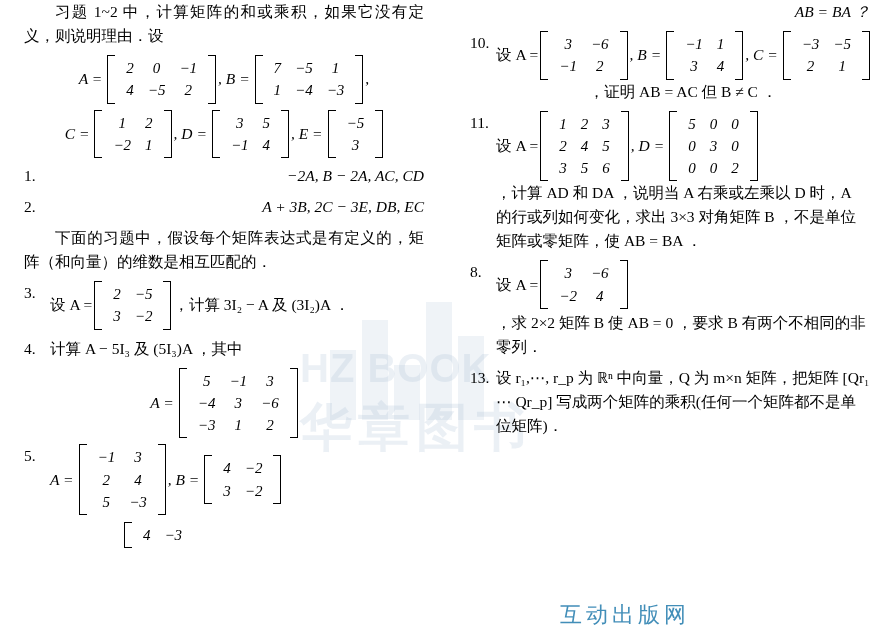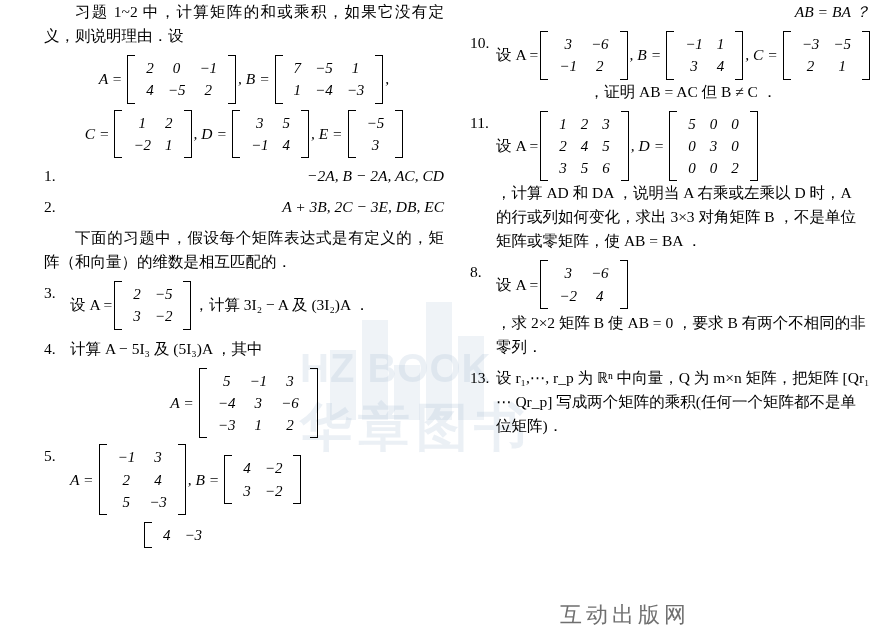--- a/index.html
+++ b/index.html
@@ -7,21 +7,21 @@
     width:878px;height:643px;
     background:#ffffff;
     font-family:"Liberation Serif", serif;
     font-size:15.5px;
     color:#000;
     position:relative;
     overflow:hidden;
   }
   .page{position:relative;width:878px;height:643px;}
   .col{position:absolute;top:0;width:400px;}
-  .col-left{left:44px;}
+  .col-left{left:24px;}
   .col-right{left:470px;}
 
   .para{margin:0 0 7px 0;line-height:1.55;text-align:justify;}
   .indent{text-indent:2em;}
   .item{display:flex;margin:0 0 7px 0;line-height:1.55;}
   .item .num{width:26px;flex:0 0 26px;}
   .item .body{flex:1;}
   .hang{padding-left:26px;}
 
   .it{font-style:italic;font-family:"Liberation Serif", serif;text-align:right;}
@@ -41,21 +41,21 @@
   .lead{margin-right:3px;font-style:italic;}
 
   
   .wm{position:absolute;left:300px;top:338px;width:330px;height:120px;pointer-events:none;
       opacity:.20;margin-top:8px;}
   .wm .t1{font-family:"Liberation Sans", sans-serif;font-weight:bold;font-size:40px;color:#9fb6cf;letter-spacing:1px;}
   .wm .t2{font-family:"Liberation Sans", sans-serif;font-weight:bold;font-size:52px;color:#9fb6cf;letter-spacing:6px;margin-top:2px;}
   .wmbars{position:absolute;left:330px;top:300px;width:180px;height:120px;opacity:.13;}
   .wmbars i{position:absolute;bottom:0;background:#8aa6c4;display:block;}
   .wm2{position:absolute;left:560px;top:600px;font-family:"Liberation Sans", sans-serif;
-       font-size:22px;color:#404040;letter-spacing:4px;opacity:.75;}
+       font-size:22px;color:#0369a1;letter-spacing:4px;opacity:.75;}
 </style>
 </head>
 <body>
 
 <div class="page">
 
   <div class="wmbars">
     <i style="left:0;width:26px;height:70px;"></i>
     <i style="left:32px;width:26px;height:100px;"></i>
     <i style="left:64px;width:26px;height:55px;"></i>

